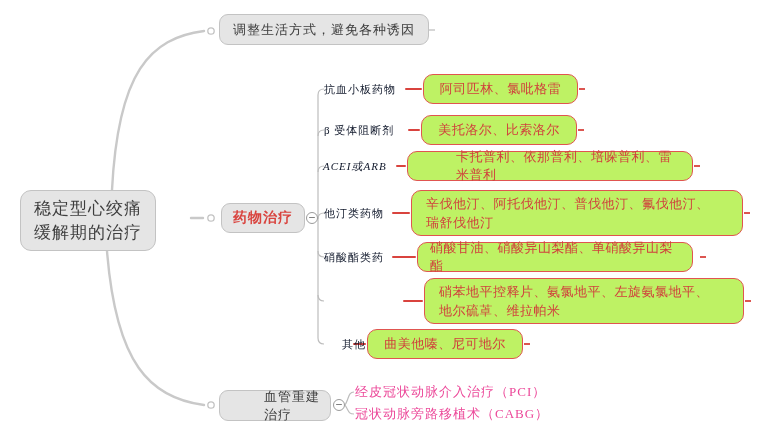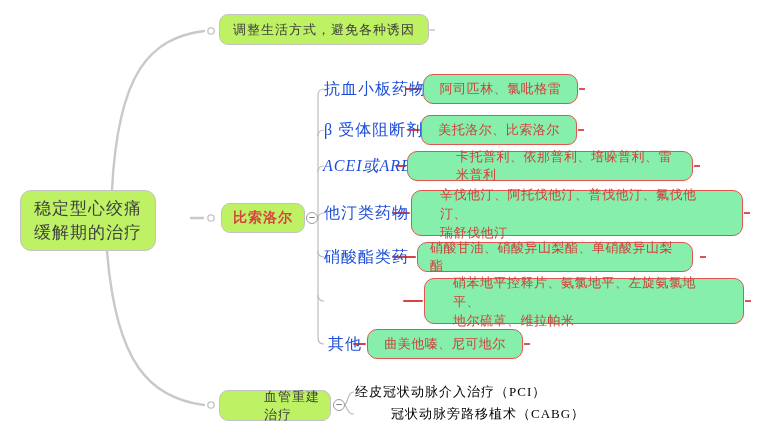--- a/index.html
+++ b/index.html
@@ -2,47 +2,47 @@
 <html><head>
 <meta charset="utf-8">
 <style>
   html,body{margin:0;padding:0;background:#ffffff;}
   .canvas{
     position:relative;width:776px;height:446px;background:#fff;overflow:hidden;
     font-family:"Liberation Serif","DejaVu Serif",serif;
   }
   svg.wires{position:absolute;left:0;top:0;z-index:1;}
   .node{
-    position:absolute;z-index:2;box-sizing:border-box;background:#bef264;
+    position:absolute;z-index:2;box-sizing:border-box;background:#e5e5e5;
     border:1.6px solid #c3c3c3;border-radius:9px;
     display:flex;align-items:center;justify-content:center;
     color:#3d3d3d;letter-spacing:1px;
   }
   .root-node{
     font-size:17px;line-height:24px;text-align:center;border-radius:11px;
   }
   .branch-node{font-size:13px;}
   .drug-node{font-size:14px;font-weight:bold;color:#d9433e;}
   .leaf-box{
-    position:absolute;z-index:2;box-sizing:border-box;background:#86efac;
+    position:absolute;z-index:2;box-sizing:border-box;background:#bef264;
     border:1.6px solid #e05550;border-radius:10px;color:#d0413c;
     font-size:13px;letter-spacing:0.5px;
     display:flex;align-items:center;justify-content:center;
     padding:0 12px;white-space:pre-line;
   }
   .leaf-box.multiline{
-    justify-content:flex-start;text-align:left;line-height:19px;padding:3px 28px;
+    justify-content:flex-start;text-align:left;line-height:19px;padding:3px 14px;
   }
   .cat-label{
     position:absolute;z-index:2;transform:translateY(-50%);
-    font-size:16px;color:#1d4ed8;letter-spacing:1px;white-space:nowrap;
+    font-size:11px;color:#0f172a;letter-spacing:1px;white-space:nowrap;
   }
   .sub-label{
     position:absolute;z-index:2;transform:translateY(-50%);
-    font-size:13px;color:#000000;letter-spacing:1px;white-space:nowrap;
+    font-size:13px;color:#ec4899;letter-spacing:1px;white-space:nowrap;
   }
   .collapse{
     position:absolute;z-index:3;width:12px;height:12px;box-sizing:border-box;
     background:#fff;border:1px solid #9b9b9b;border-radius:50%;
     color:#777;font-size:11px;line-height:9px;text-align:center;
     font-family:"DejaVu Sans Mono",monospace;cursor:pointer;
   }
 </style>
 </head>
 <body>
@@ -101,39 +101,39 @@
       <path d="M 745,301 l 6,0"></path>
       <path d="M 524,344 l 6,0"></path>
     </g>
   </svg>
 
   <div class="node root-node" style="left:20px;top:190px;width:136px;height:61px;white-space:pre-line;">稳定型心绞痛
 缓解期的治疗</div>
 
   <div class="node branch-node" style="left:219px;top:14px;width:210px;height:31px;">调整生活方式，避免各种诱因</div>
 
-  <div class="node drug-node" style="left:221px;top:203px;width:84px;height:30px;">比索洛尔</div>
+  <div class="node drug-node" style="left:221px;top:203px;width:84px;height:30px;">药物治疗</div>
   <div class="collapse" style="left:306px;top:212px;">−</div>
 
   <div class="cat-label" style="left:324px;top:89px;">抗血小板药物</div>
   <div class="cat-label" style="left:324px;top:130px;">β 受体阻断剂</div>
   <div class="cat-label" style="left:323px;top:166px;font-style:italic;">ACEI或ARB</div>
   <div class="cat-label" style="left:324px;top:213px;">他汀类药物</div>
   <div class="cat-label" style="left:324px;top:257px;">硝酸酯类药</div>
-  <div class="cat-label" style="left:328px;top:344px;">其他</div>
+  <div class="cat-label" style="left:342px;top:344px;">其他</div>
 
   <div class="leaf-box" style="left:423px;top:74px;width:155px;height:30px;">阿司匹林、氯吡格雷</div>
-  <div class="leaf-box" style="left:421px;top:115px;width:156px;height:30px;border-radius:9px;">美托洛尔、比索洛尔</div>
+  <div class="leaf-box" style="left:421px;top:115px;width:156px;height:30px;">美托洛尔、比索洛尔</div>
   <div class="leaf-box" style="left:407px;top:151px;width:286px;height:30px;padding-left:48px;">卡托普利、依那普利、培哚普利、雷米普利</div>
   <div class="leaf-box multiline" style="left:411px;top:190px;width:332px;height:46px;">辛伐他汀、阿托伐他汀、普伐他汀、氟伐他汀、
 瑞舒伐他汀</div>
   <div class="leaf-box" style="left:417px;top:242px;width:276px;height:30px;">硝酸甘油、硝酸异山梨酯、单硝酸异山梨酯</div>
   <div class="leaf-box multiline" style="left:424px;top:278px;width:320px;height:46px;font-family:Liberation Serif, serif;">硝苯地平控释片、氨氯地平、左旋氨氯地平、
 地尔硫䓬、维拉帕米</div>
   <div class="leaf-box" style="left:367px;top:329px;width:156px;height:30px;">曲美他嗪、尼可地尔</div>
 
   <div class="node branch-node" style="left:219px;top:390px;width:112px;height:31px;padding-left:44px;">血管重建治疗</div>
   <div class="collapse" style="left:333px;top:399px;">−</div>
 
   <div class="sub-label" style="left:355px;top:392px;">经皮冠状动脉介入治疗（PCI）</div>
-  <div class="sub-label" style="left:355px;top:414px;margin-left:36px;">冠状动脉旁路移植术（CABG）</div>
+  <div class="sub-label" style="left:355px;top:414px;">冠状动脉旁路移植术（CABG）</div>
 
 </div>
 
 </body></html>

